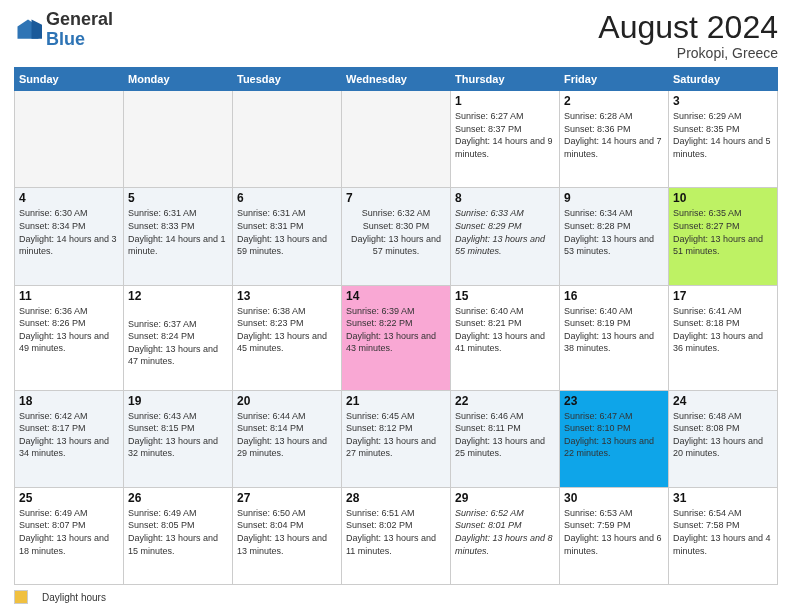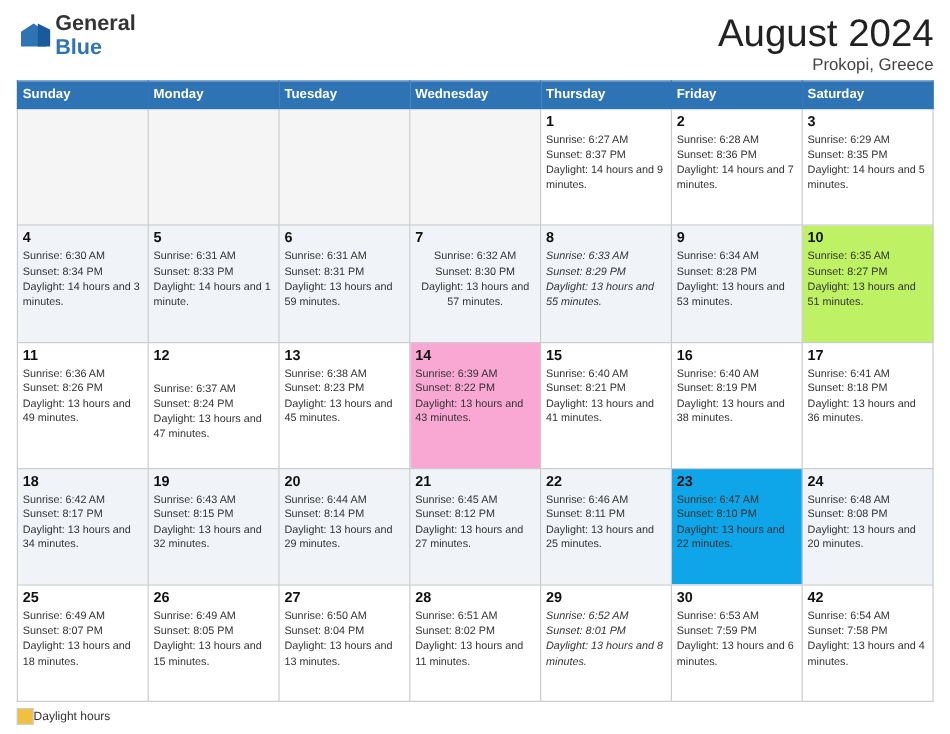--- a/index.html
+++ b/index.html
@@ -93,21 +93,21 @@
       color: #111;
     }
     .day-info {
       font-size: 9px;
       color: #333;
       line-height: 1.4;
     }
     .legend {
       display: flex;
       align-items: center;
-      gap: 0;
+      gap: 14px;
       margin-top: 5px;
       font-size: 10px;
       color: #333;
     }
     .legend-box {
       width: 14px;
       height: 14px;
       background: #f0c040;
       border: 1px solid #ccc;
       display: inline-block;
@@ -335,21 +335,21 @@
 Sunset: 8:01 PM
 Daylight: 13 hours and 8 minutes.</div>
           </td>
           <td style="background: rgb(255, 255, 255);">
             <span class="day-num">30</span>
             <div class="day-info" style="white-space: pre-line;">Sunrise: 6:53 AM
 Sunset: 7:59 PM
 Daylight: 13 hours and 6 minutes.</div>
           </td>
           <td style="background: rgb(255, 255, 255);">
-            <span class="day-num">42</span>
+            <span class="day-num">31</span>
             <div class="day-info" style="white-space: pre-line;">Sunrise: 6:54 AM
 Sunset: 7:58 PM
 Daylight: 13 hours and 4 minutes.</div>
           </td>
         </tr>
       </tbody>
   </table>
 
   <div class="legend">
     <div class="legend-box"></div>

